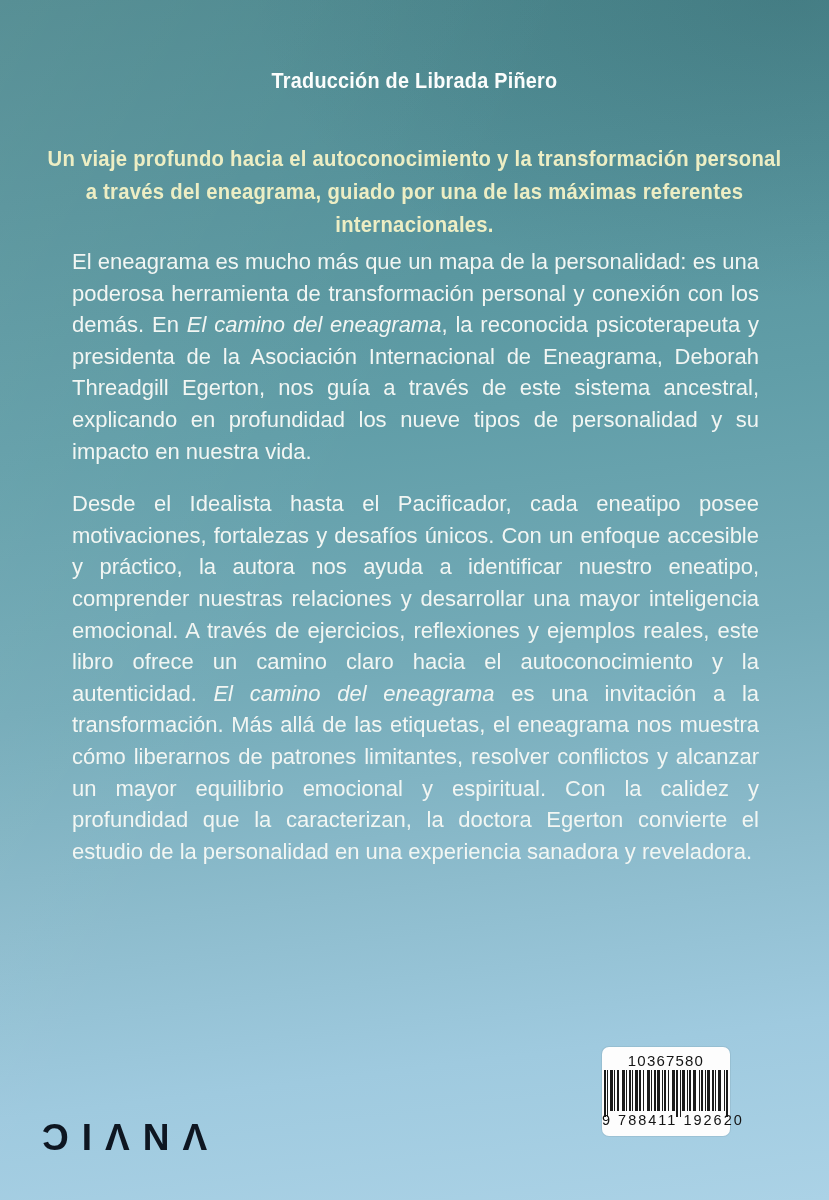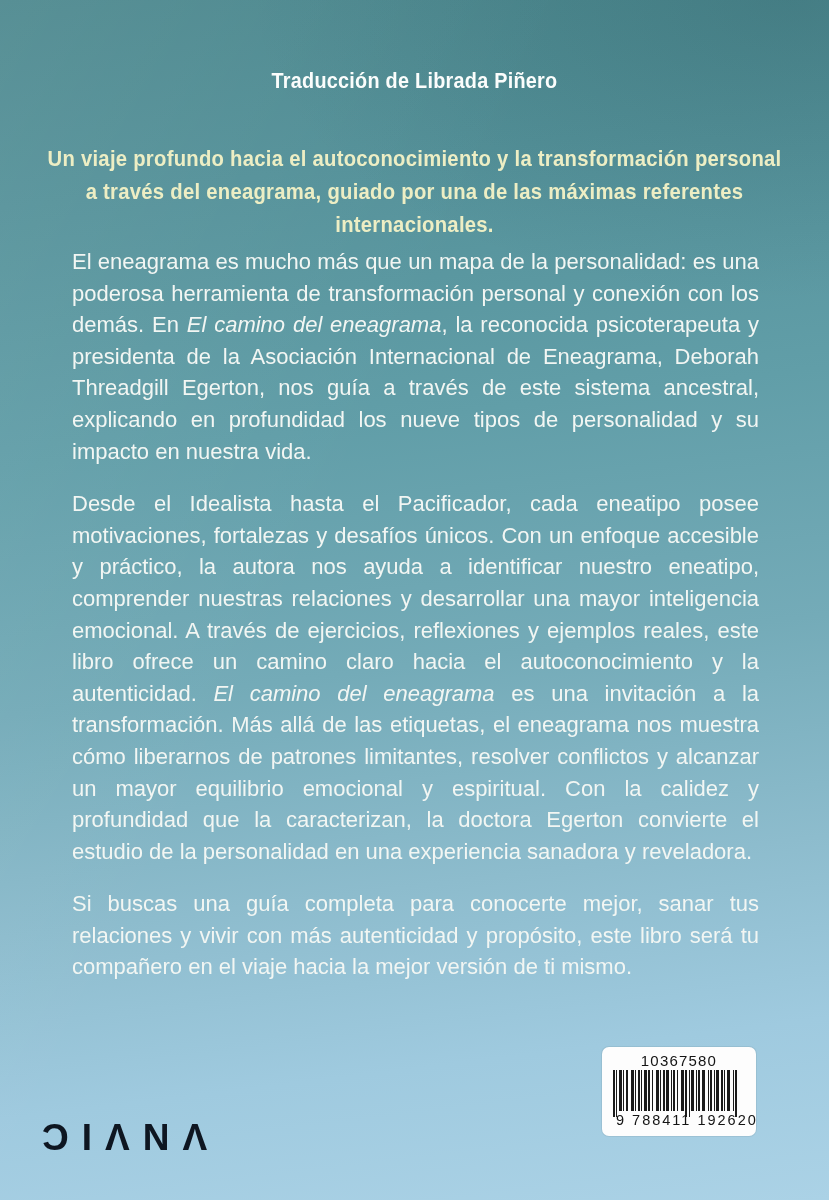--- a/index.html
+++ b/index.html
@@ -36,51 +36,50 @@
   .publisher-logo {
     position:absolute; left:42px; top:1117px;
     font-size:37px; font-weight:700; letter-spacing:13px;
     color:#0e1621; white-space:nowrap;
   }
   .pefc-badge {
     position:absolute; left:497px; top:1047px; width:81px; height:89px;
   }
   .pefc-badge svg { display:block; width:100%; height:100%; }
   .barcode-card {
-    position:absolute; left:602px; top:1047px; width:154px; height:89px;
+    position:absolute; left:602px; top:1047px; width:128px; height:89px;
     background:#fdfdfd; border-radius:7px;
     box-shadow:0 0 0 1px rgba(0,0,0,0.06);
     color:#141414;
   }
   .bc-top {
     margin-top:5px; text-align:center;
     font-size:15px; letter-spacing:1.2px; font-weight:400;
   }
   .bc-bars { display:block; margin:1px auto 0 auto; }
   .bc-num {
     margin-top:-6px; text-align:right;
-    font-size:14.5px; letter-spacing:2px; white-space:pre;padding-left:14px;
+    font-size:14.5px; letter-spacing:2px; white-space:pre;
   }
 </style>
 </head>
 <body>
 
 <div class="cover">
 
   <div class="translation condensed">Traducción de Librada Piñero</div>
 
   <div class="tagline condensed">
     <div>Un viaje profundo hacia el autoconocimiento y la transformación personal</div>
     <div>a través del eneagrama, guiado por una de las máximas referentes internacionales.</div>
   </div>
 
   <div class="synopsis">
     <p><span>El eneagrama es mucho más que un mapa de la personalidad: es una poderosa herramienta de transformación personal y conexión con los demás. En </span><span class="it">El camino del eneagrama</span><span>, la reconocida psicoterapeuta y presidenta de la Asociación Internacional de Eneagrama, Deborah Threadgill Egerton, nos guía a través de este sistema ancestral, explicando en profundidad los nueve tipos de personalidad y su impacto en nuestra vida.</span></p>
     <p><span>Desde el Idealista hasta el Pacificador, cada eneatipo posee motivaciones, fortalezas y desafíos únicos. Con un enfoque accesible y práctico, la autora nos ayuda a identificar nuestro eneatipo, comprender nuestras relaciones y desarrollar una mayor inteligencia emocional. A través de ejercicios, reflexiones y ejemplos reales, este libro ofrece un camino claro hacia el autoconocimiento y la autenticidad. </span><span class="it">El camino del eneagrama</span><span> es una invitación a la transformación. Más allá de las etiquetas, el eneagrama nos muestra cómo liberarnos de patrones limitantes, resolver conflictos y alcanzar un mayor equilibrio emocional y espiritual. Con la calidez y profundidad que la caracterizan, la doctora Egerton convierte el estudio de la personalidad en una experiencia sanadora y reveladora.</span></p>
-    <p><span>Si buscas una guía completa para conocerte mejor, sanar tus relaciones y vivir con más autenticidad y propósito, este libro será tu compañero en el viaje hacia la mejor versión de ti mismo.</span></p>
   </div>
 
   <div class="publisher-logo">ƆIΛNΛ</div>
 
 
   <div class="barcode-card">
     <div class="bc-top">10367580</div>
     <svg id="bc-bars" class="bc-bars" width="136" height="48" viewBox="0 0 136 48">
         <rect x="2" y="0" width="2" height="47" fill="#1b1b1b"></rect>
         <rect x="5" y="0" width="1" height="47" fill="#1b1b1b"></rect>

